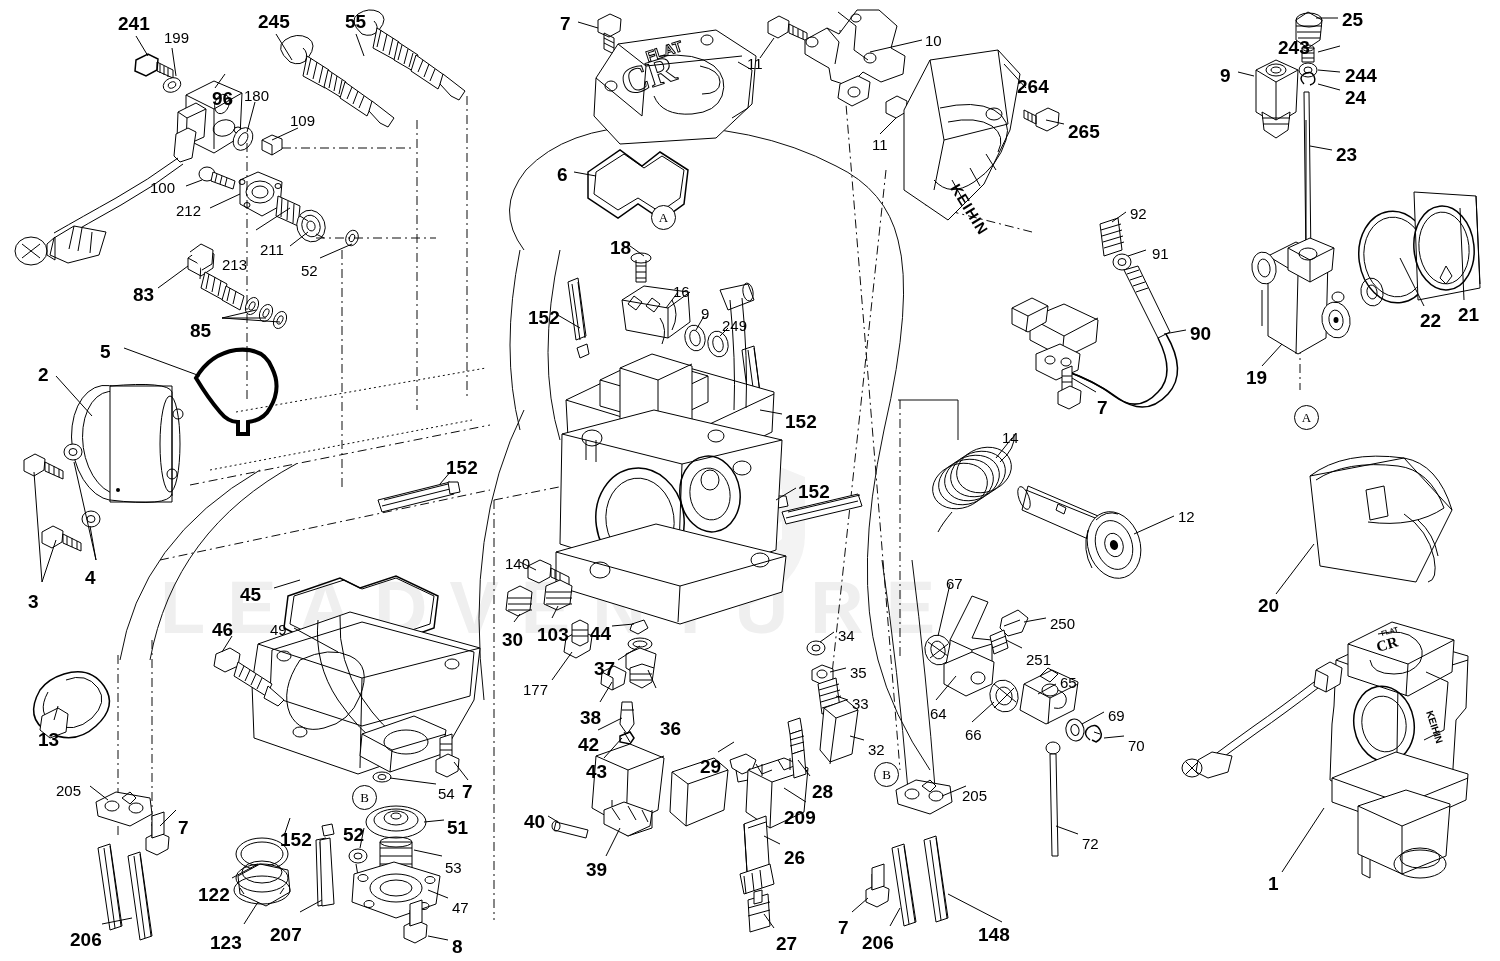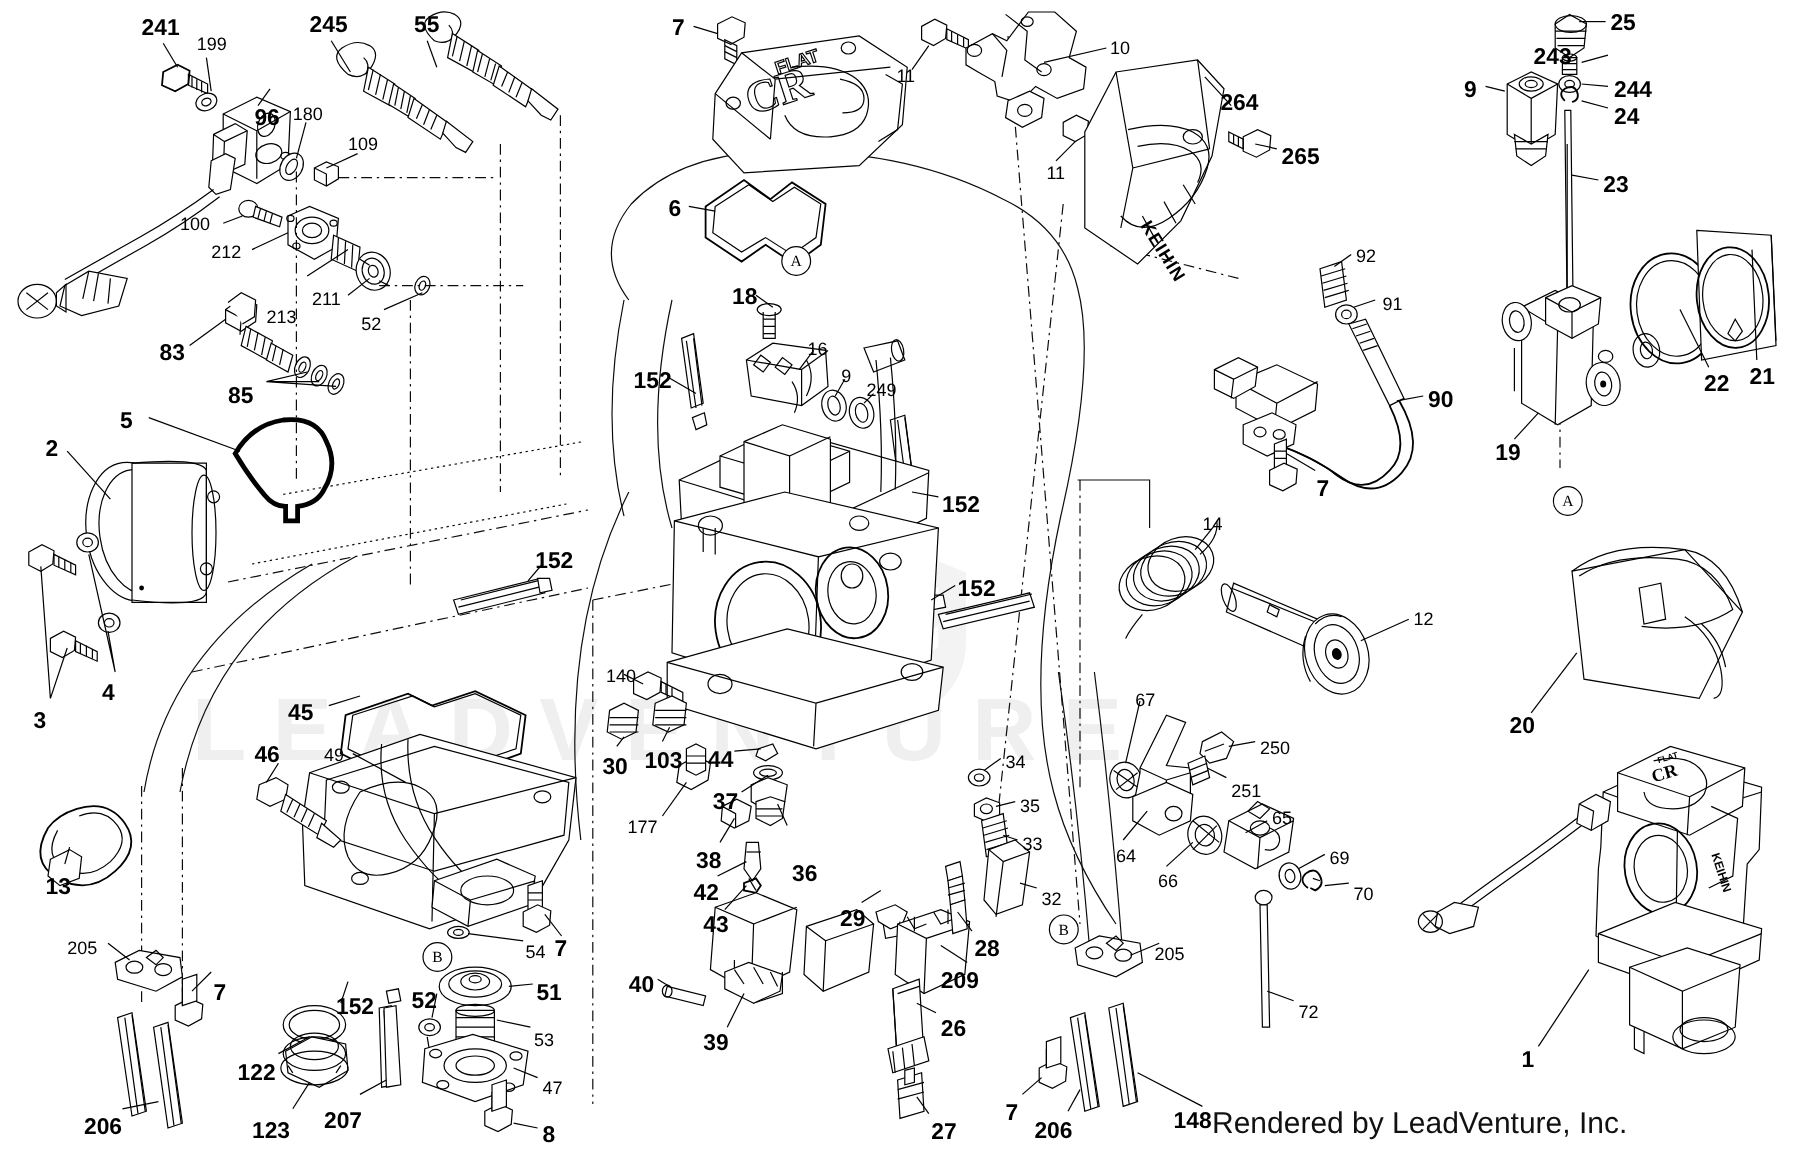--- a/index.html
+++ b/index.html
@@ -972,15 +972,14 @@
       <div class="lbl big" style="left: 1268px; top: 874px;">1</div>
     </div>
 
   <div id="markers">
       <div class="circ" style="left: 651px; top: 205px;">A</div>
       <div class="circ" style="left: 1294px; top: 405px;">A</div>
       <div class="circ" style="left: 352px; top: 785px;">B</div>
       <div class="circ" style="left: 874px; top: 762px;">B</div>
     </div>
 
-  <div id="footer">Rendered by LeadVenture, Inc.</div>
 
 </div>
 
 </body></html>

